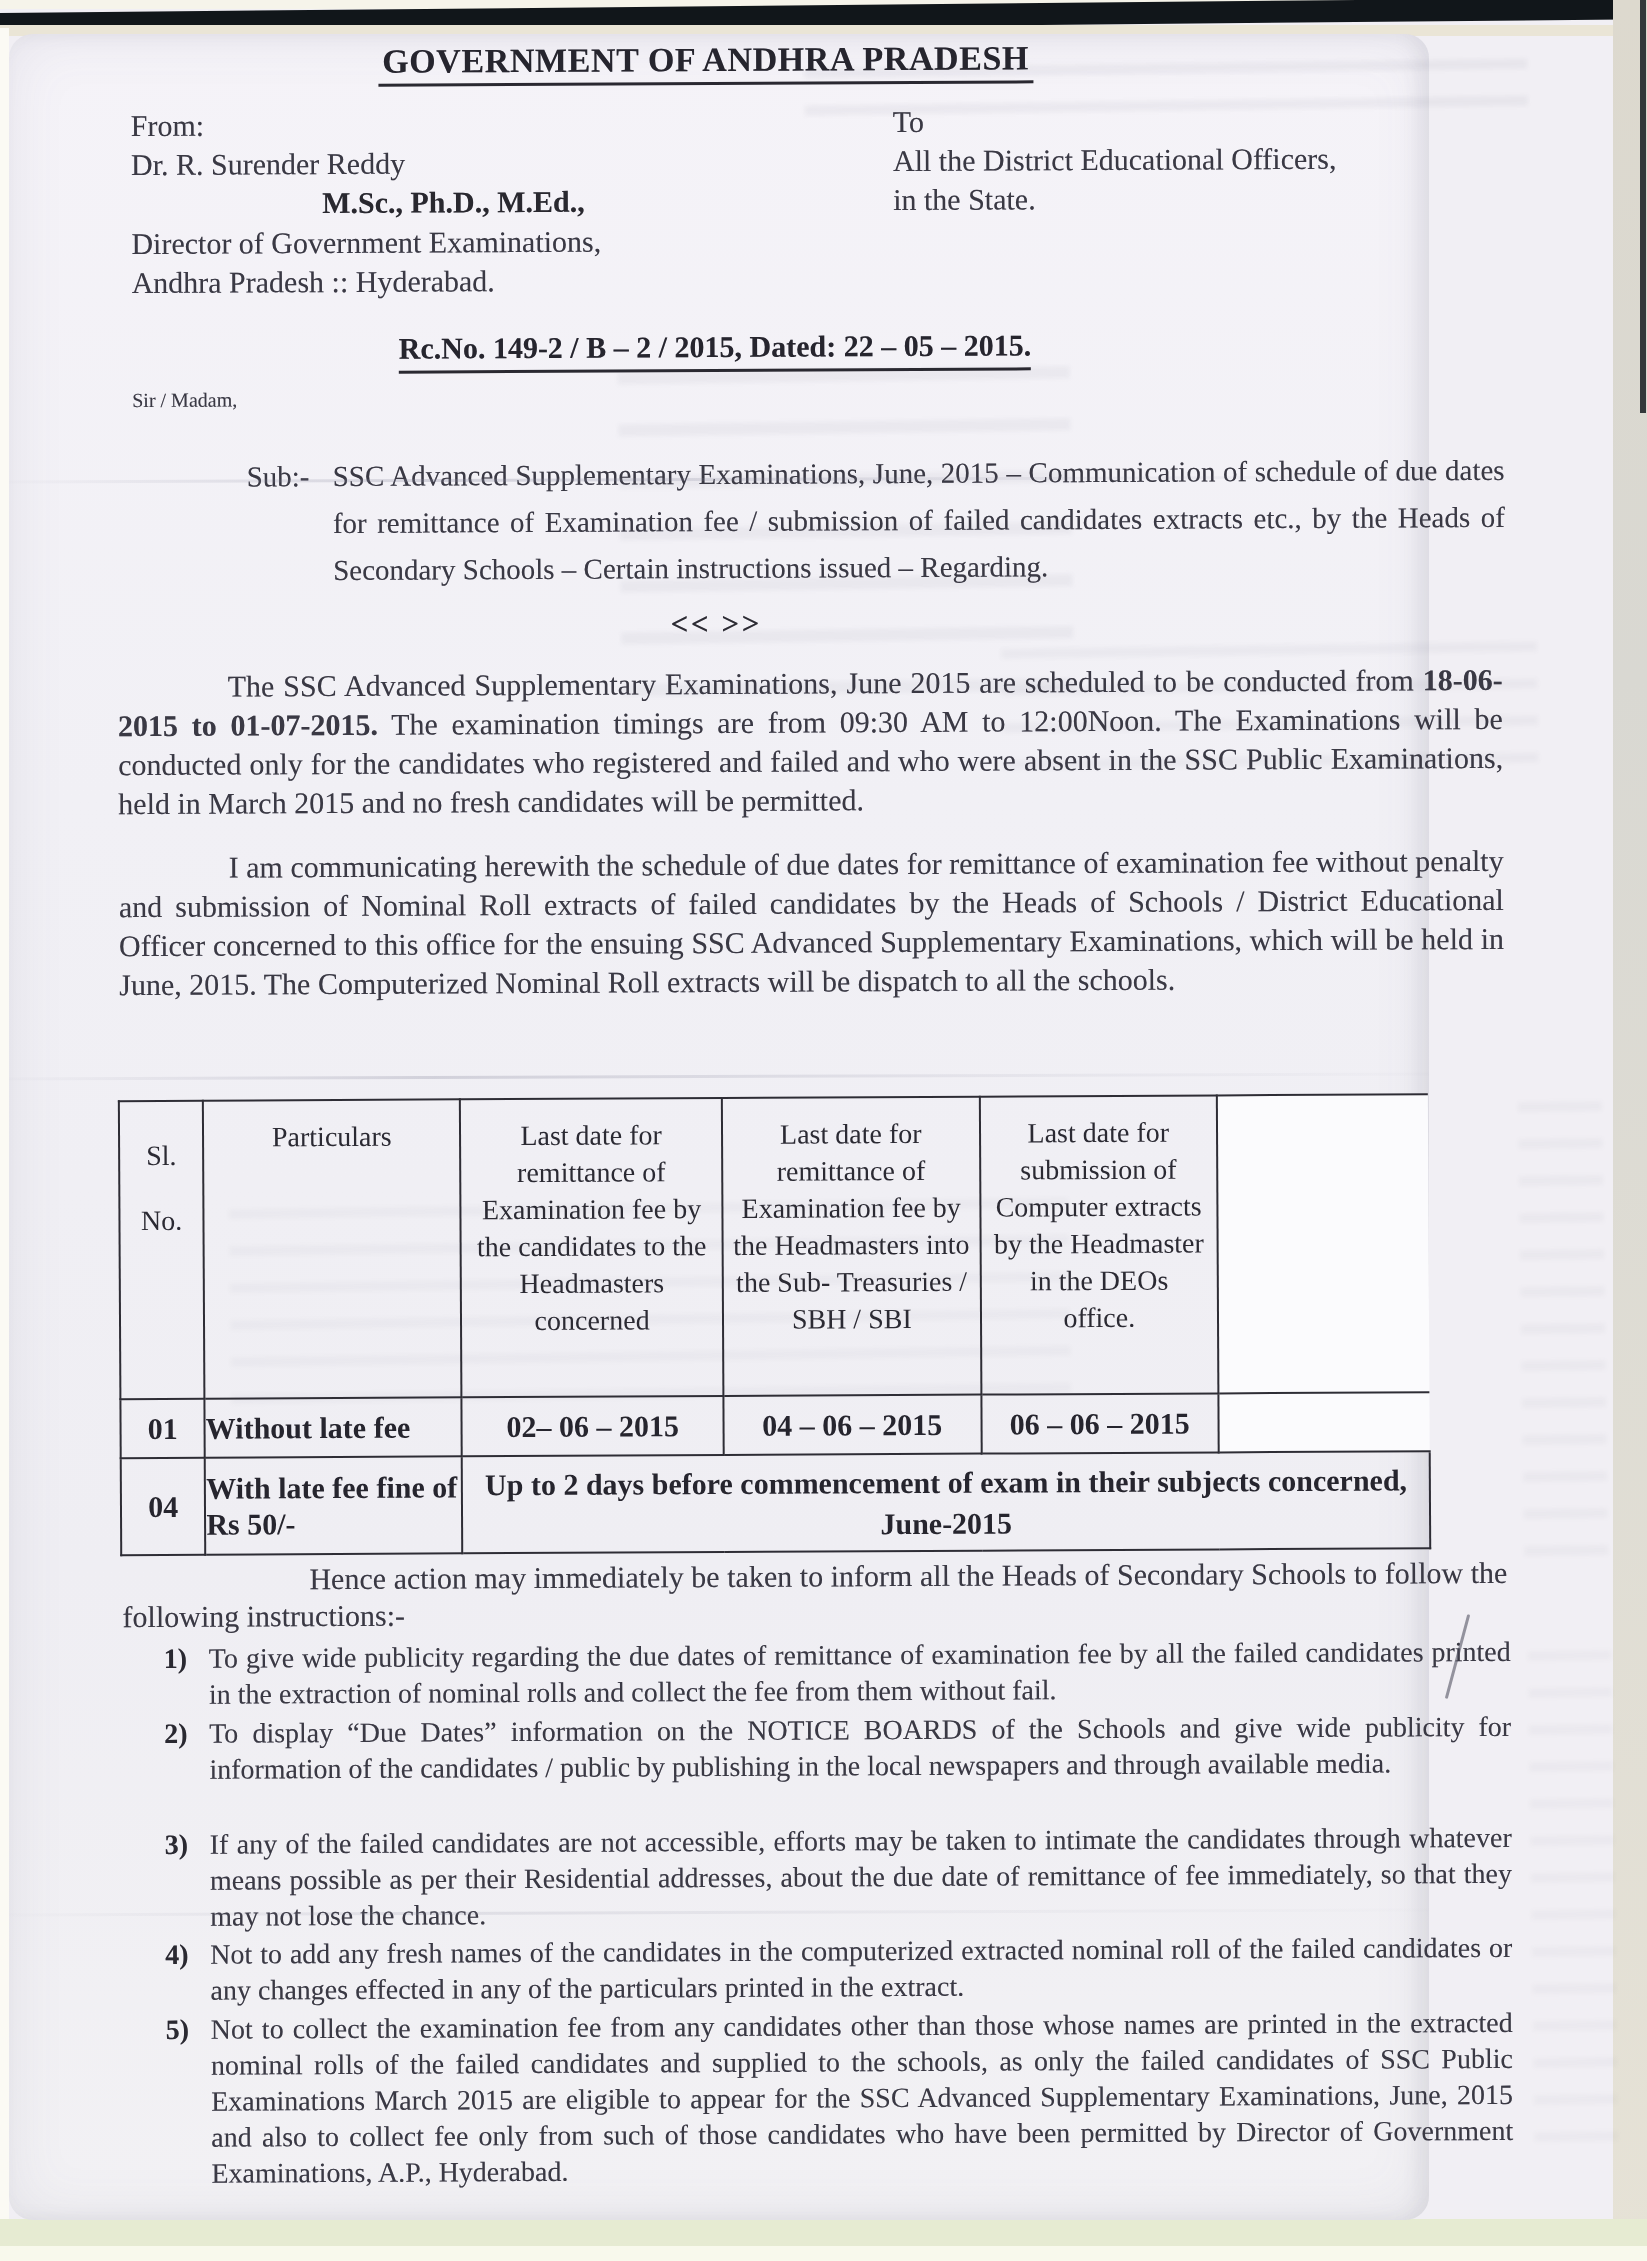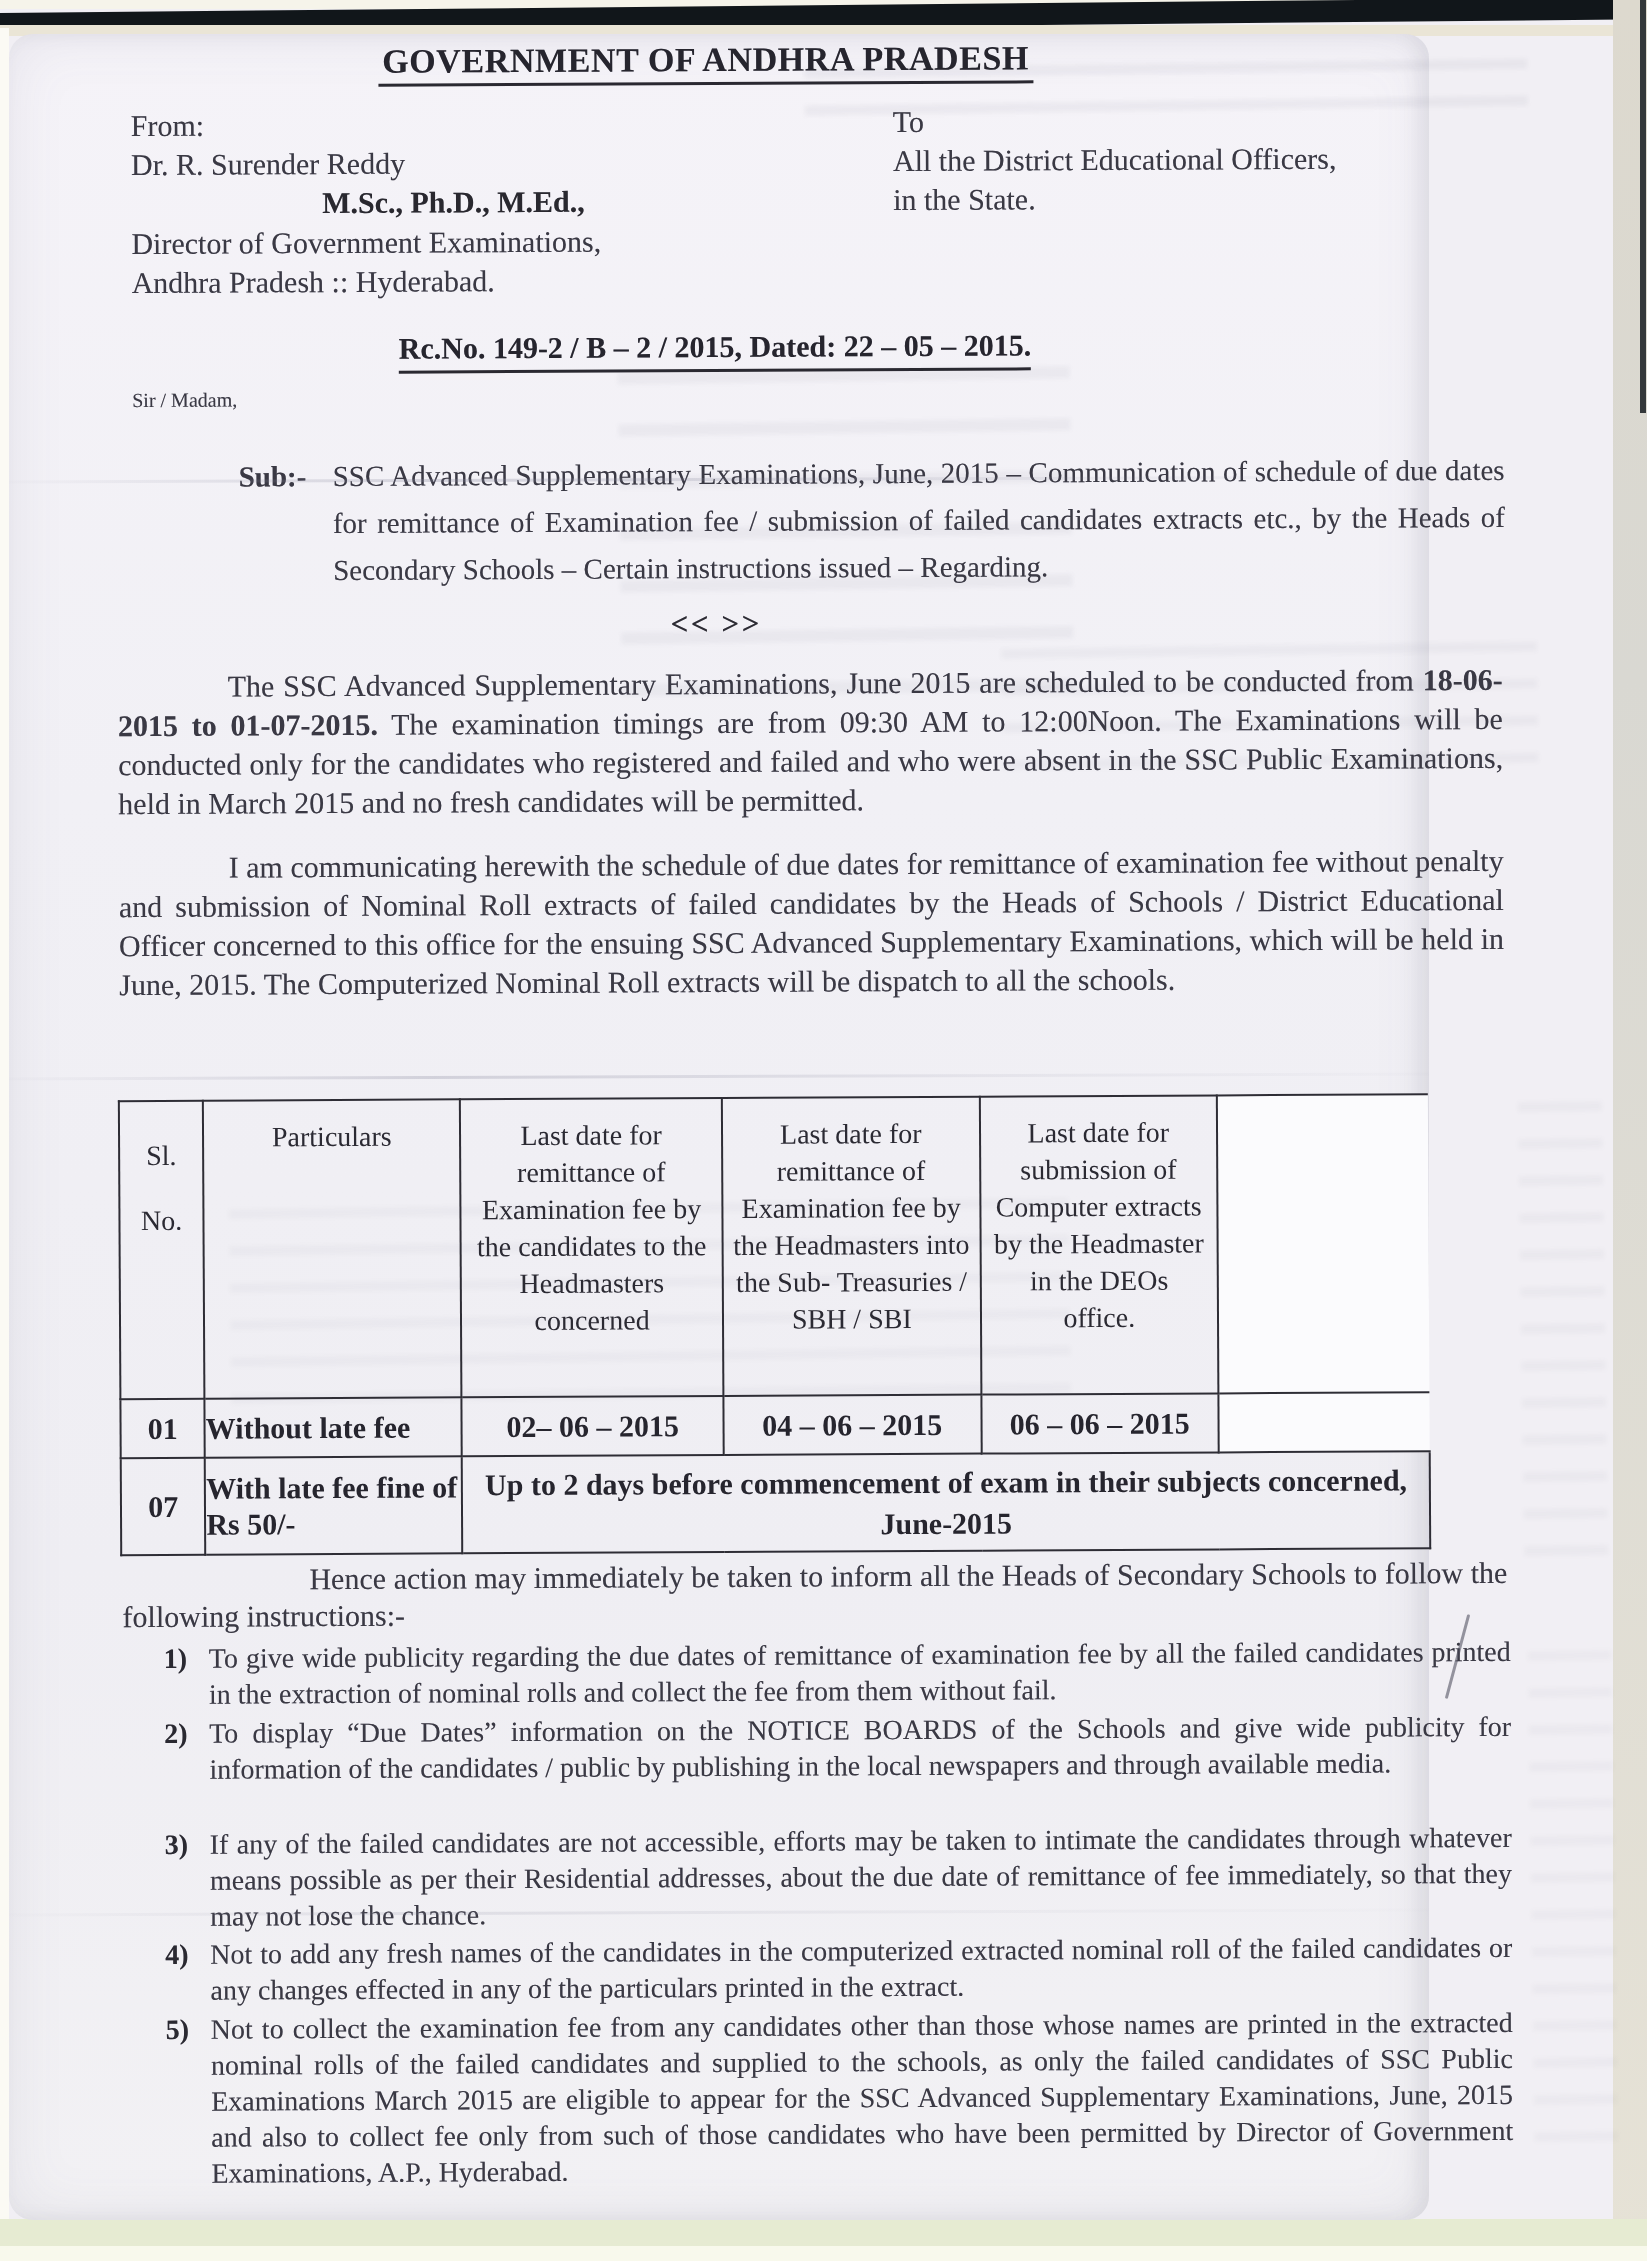--- a/index.html
+++ b/index.html
@@ -44,21 +44,21 @@
   .to-block div{margin-bottom:3.2px;}
 
   .rc-line{
     top:296px;left:50%;transform:translateX(-50%);
     font-size:30px;font-weight:bold;color:#26252e;white-space:nowrap;
     border-bottom:3.2px solid #2a2931;padding-bottom:5.2px;
   }
   .salutation{top:352px;left:127px;font-size:20px;}
 
   .subject{top:417px;left:233px;width:1279px;font-size:29px;line-height:47px;}
-  .subject .sub-label{position:absolute;left:0;top:0;font-weight:bold;}
+  .subject .sub-label{position:absolute;left:8px;top:0;}
   .subject .sub-text{display:block;margin-left:94px;width:1172px;text-align:justify;}
 
   .separator{top:572px;left:50%;transform:translateX(-50%);font-size:31px;font-weight:bold;color:#2c2b33;letter-spacing:2.6px;}
 
   .para{left:111px;width:1385px;font-size:30px;line-height:39px;text-align:justify;text-indent:110px;}
   .para1{top:630px;}
   .para2{top:811px;}
 
   
   .due-table{
@@ -191,21 +191,21 @@
           </tr>
           <tr class="r1">
             <td class="cell-no">01</td>
             <td class="cell-part">Without late fee</td>
             <td class="date">02– 06 – 2015</td>
             <td class="date">04 – 06 – 2015</td>
             <td class="date">06 – 06 – 2015</td>
             <td class="cell-empty-r1"></td>
           </tr>
           <tr class="r2">
-            <td class="cell-no">07</td>
+            <td class="cell-no">04</td>
             <td class="cell-part">With late fee fine of Rs 50/-</td>
             <td class="cell-span" colspan="4">Up to 2 days before commencement of exam in their subjects concerned, June-2015</td>
           </tr>
         </tbody>
       </table>
 
       <div class="blk hence txt">Hence action may immediately be taken to inform all the Heads of Secondary Schools to follow the following instructions:-</div>
 
       <div class="blk inst inst1 txt">
         <span class="inst-num">1)</span>

